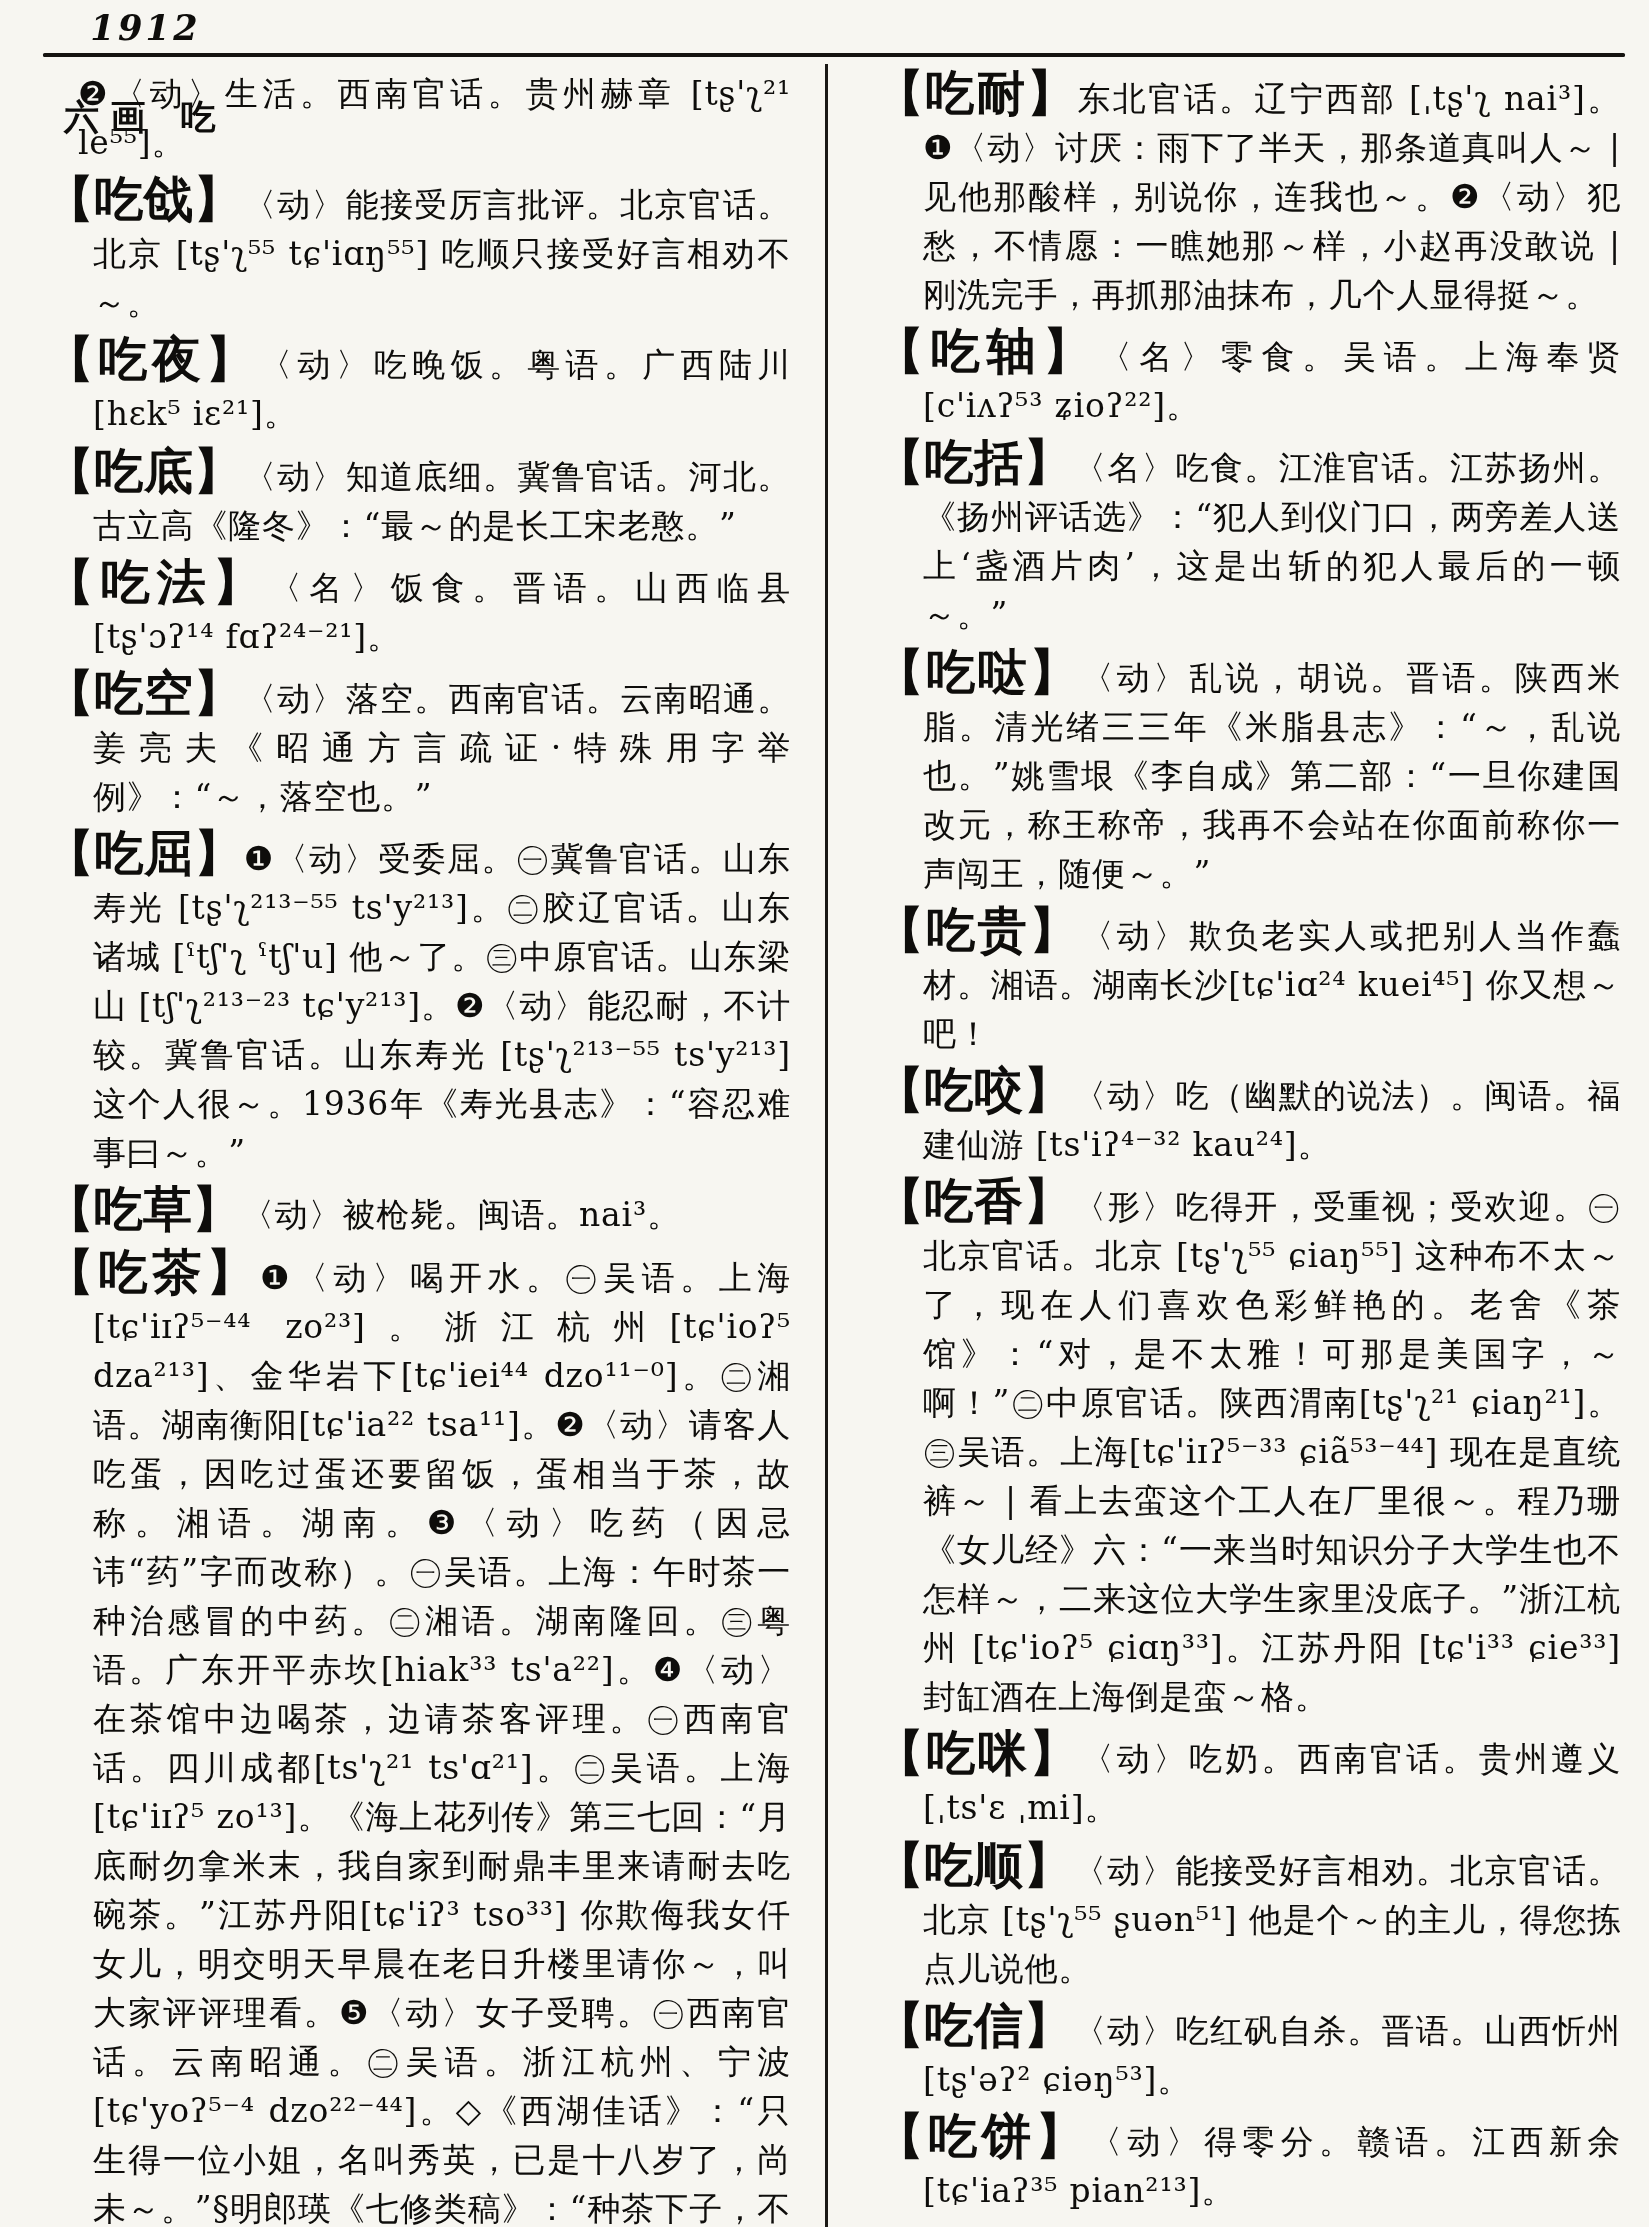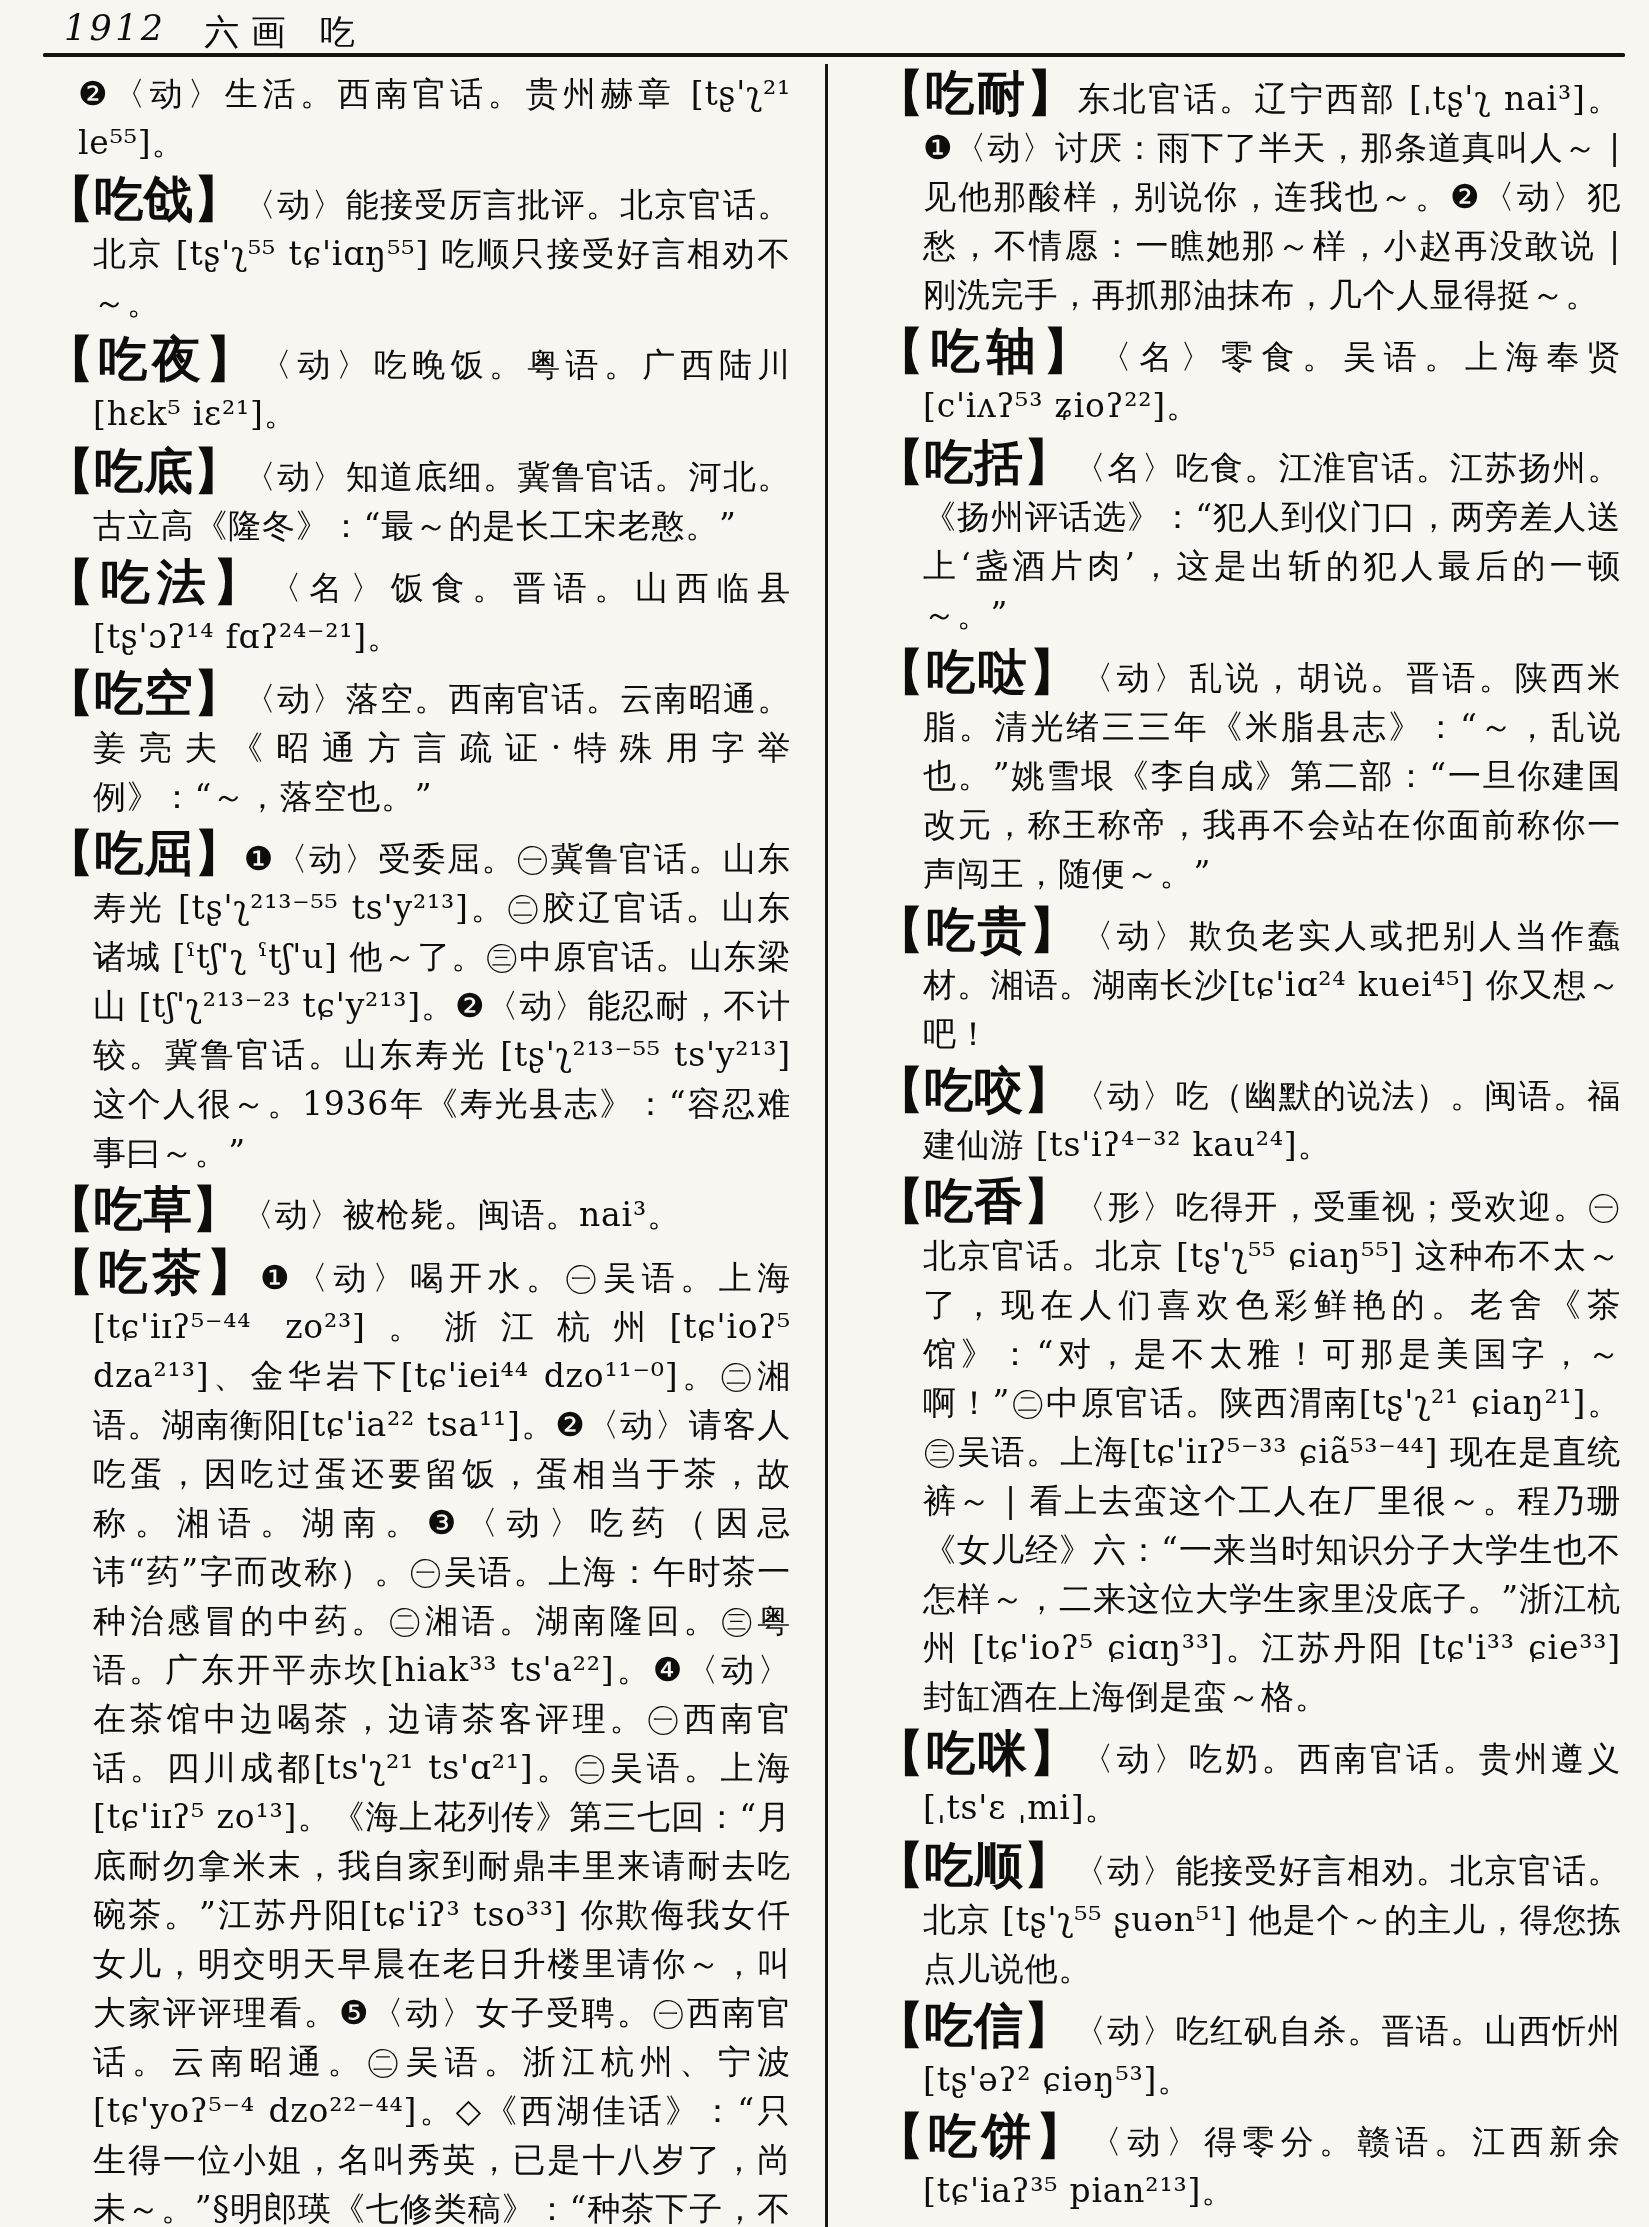--- a/index.html
+++ b/index.html
@@ -7,21 +7,21 @@
     position:relative;
     width:1650px;height:2227px;
     background:#f7f6f1;
     color:#0e0d0b;
     font-family:"DejaVu Serif","Liberation Serif",serif;
     overflow:hidden;
   }
   .page-header{
     position:absolute;left:64px;top:6.6px;height:43px;
     display:flex;align-items:center;gap:38px;
-    font-weight:normal;font-size:35px;
+    font-weight:bold;font-size:35px;flex-direction:column;
   }
   .page-num{font-style:italic;letter-spacing:3.3px;}
   .section-title{letter-spacing:11.5px;margin-top:8px;}
   .top-rule{
     position:absolute;left:43px;right:25px;top:53px;height:4.1px;
     background:#151310;border-radius:1.6px;
   }
   .col-divider{
     position:absolute;left:825px;top:64px;bottom:0;width:2.5px;
     background:#1a1815;

